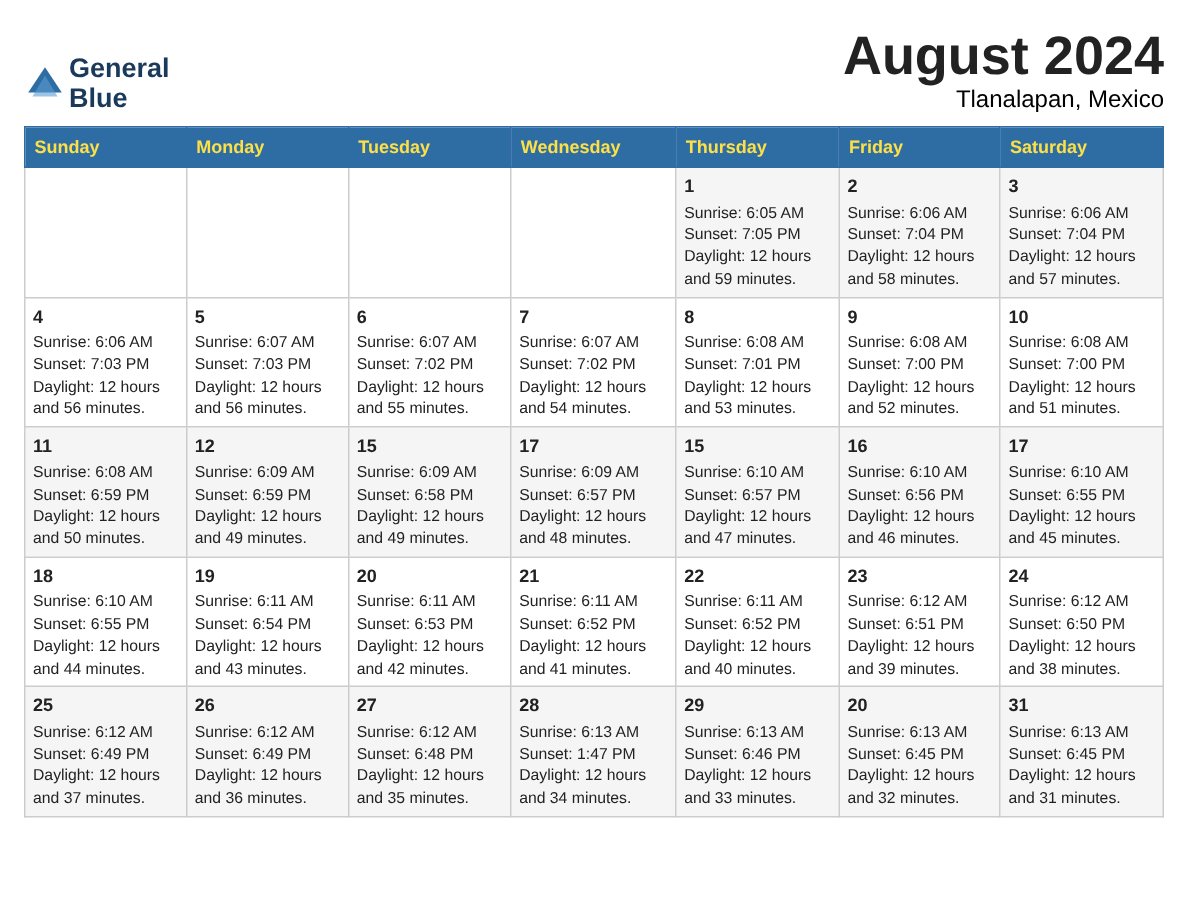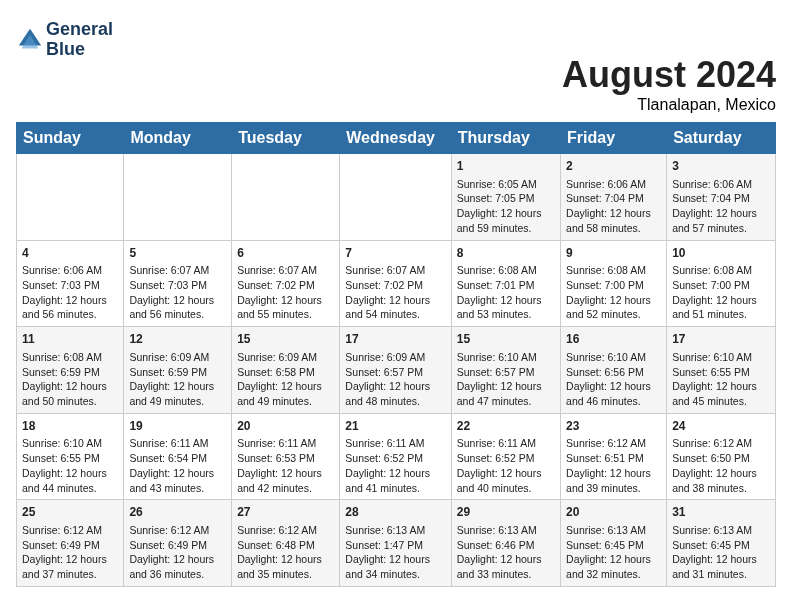--- a/index.html
+++ b/index.html
@@ -6,21 +6,21 @@
     body {
       font-family: Arial, sans-serif;
       background: #fff;
       width: 792px;
       min-height: 612px;
       padding: 16px;
     }
     .header {
       display: flex;
       justify-content: space-between;
-      align-items: flex-start;
+      align-items: flex-end;
       margin-bottom: 8px;
     }
     .logo {
       display: flex;
       align-items: center;
       margin-top: 4px;
     }
     .logo-text {
       font-size: 18px;
       font-weight: bold;
@@ -32,37 +32,36 @@
       height: 28px;
       margin-right: 2px;
     }
     .title-block {
       text-align: right;
     }
     .calendar-title {
       font-size: 36px;
       font-weight: bold;
       color: #222;
-      margin-top: 38px;
     }
     .calendar-subtitle {
       font-size: 16px;
       color: #000000;
     }
     table {
       width: 100%;
       border-collapse: collapse;
       font-size: 11px;
     }
     thead tr th {
       background-color: #2e6da4;
-      color: #ffffff;
+      color: #fde047;
       text-align: left;
       padding: 6px 6px;
-      font-size: 16px;
+      font-size: 12px;
       font-weight: bold;
       border: 1px solid #2e6da4;
     }
     tbody tr {
       vertical-align: top;
     }
     tbody tr td {
       border: 1px solid #ccc;
       padding: 4px 5px;
       min-height: 72px;

